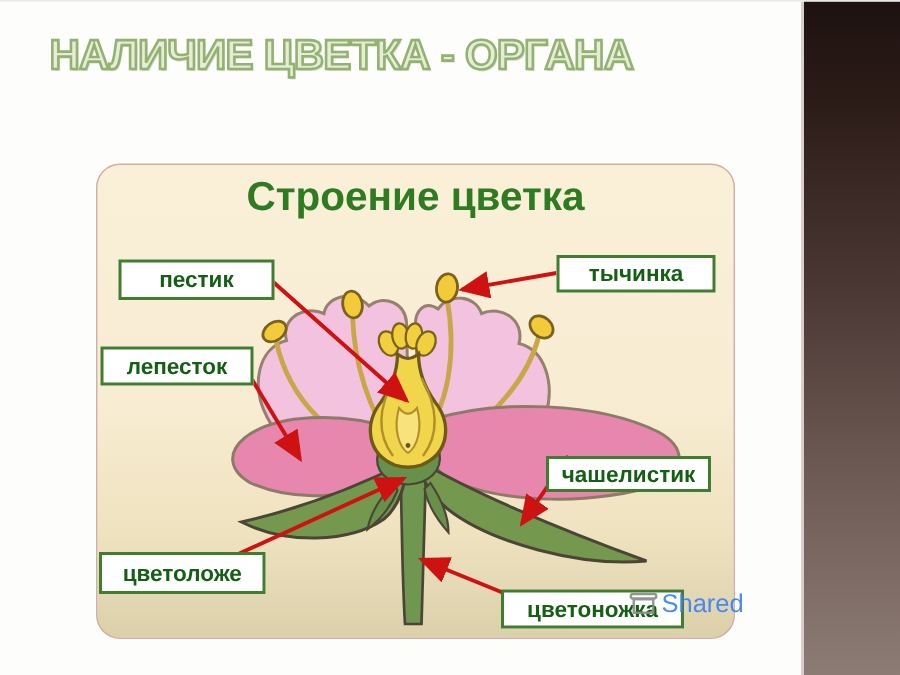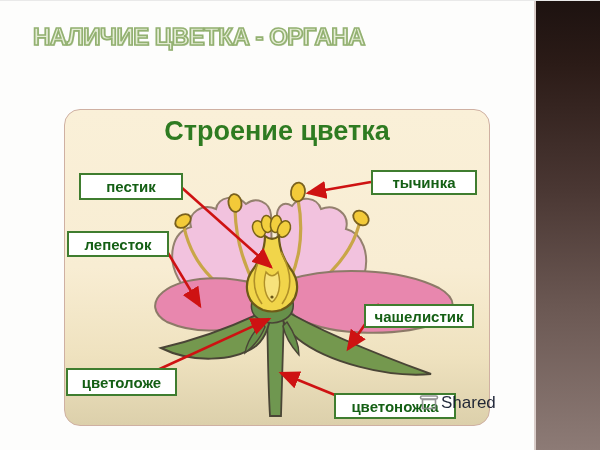--- a/index.html
+++ b/index.html
@@ -10,21 +10,21 @@
   }
   
   .stripe{
     position:absolute;top:0;right:0;width:64px;height:450px;
     background:linear-gradient(180deg,#1d1210 0%,#2b1b17 14%,#4a3733 42%,#6b5853 68%,#8d7b76 100%);
     border-left:2px solid #d9cdc9;
   }
   
   .slide-title{
     position:absolute;left:33px;top:20px;width:480px;
-    font-size:24px;line-height:32px;font-weight:700;letter-spacing:-0.5px;
+    font-size:28px;line-height:32px;font-weight:700;letter-spacing:-0.5px;
     color:#e5edd6;
     -webkit-text-stroke:1.7px #93b171;
     text-shadow:1px 1px 0 rgba(130,160,100,0.30);
     text-transform:uppercase;
   }
   
   .panel{
     position:absolute;left:64px;top:108px;width:424px;height:315px;
     background:linear-gradient(180deg,#faf0d8 0%,#f8edd3 50%,#efe2bf 78%,#dcd0ab 100%);
     border:1px solid #cfb0a2;border-radius:16px;
@@ -42,21 +42,21 @@
   }
   .lbl-pestik{left:14px;top:63px;width:104px;height:27px;}
   .lbl-tychinka{left:306px;top:60px;width:106px;height:25px;}
   .lbl-lepestok{left:2px;top:121px;width:102px;height:26px;}
   .lbl-chashelistik{left:299px;top:169px;width:110px;height:24px;margin-top:25px;}
   .lbl-cvetolozhe{left:1px;top:258px;width:111px;height:28px;}
   .lbl-cvetonozhka{left:269px;top:283px;width:122px;height:26px;}
   
   .watermark{
     position:absolute;left:419px;top:392px;display:flex;align-items:center;gap:2px;
-    color:#0f172a;font-size:17px;opacity:0.92;z-index:5;
+    color:#3b82f6;font-size:17px;opacity:0.92;z-index:5;
   }
   .watermark svg{display:block;}
 </style>
 </head>
 <body>
 
 <div class="slide">
 
   <div class="stripe"></div>
 

